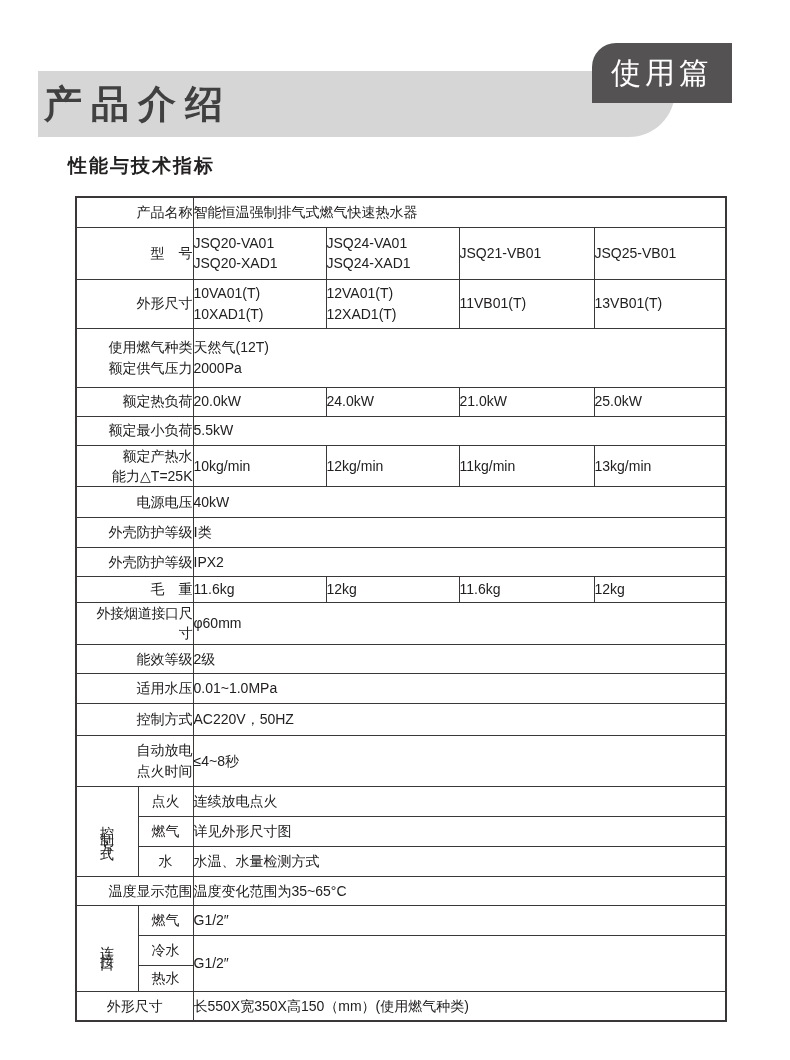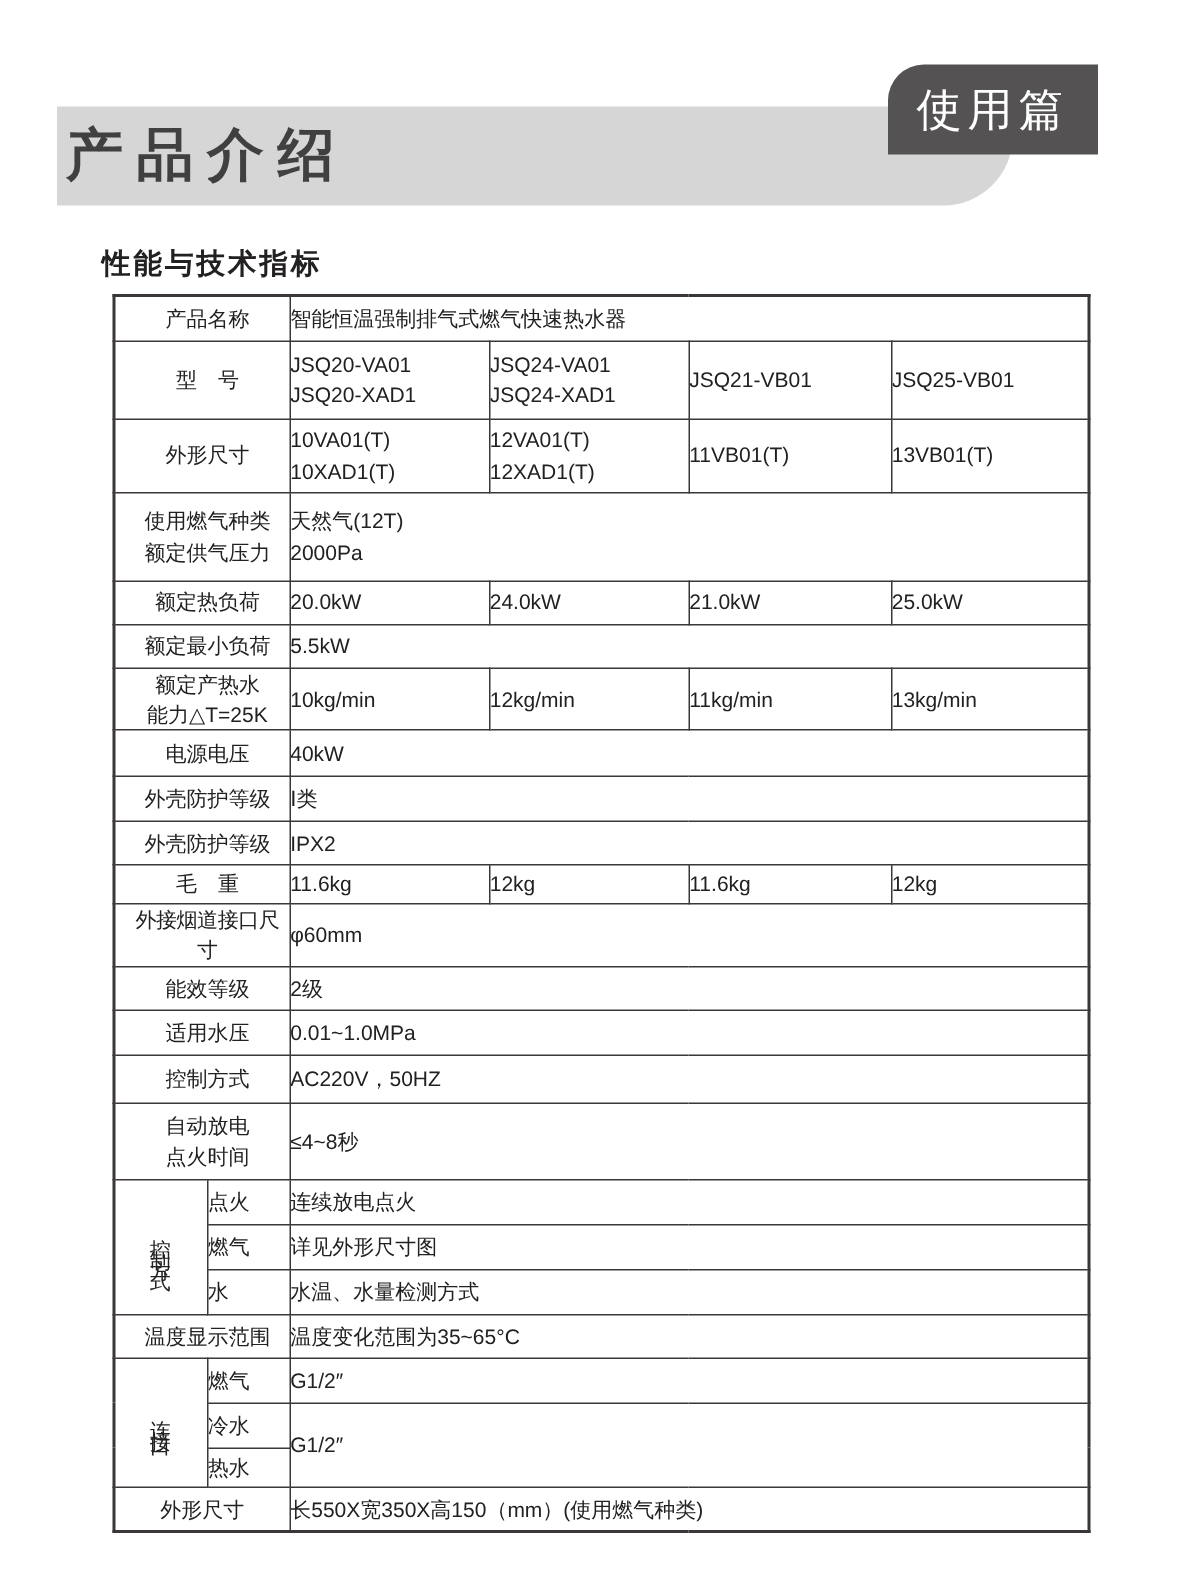--- a/index.html
+++ b/index.html
@@ -20,36 +20,36 @@
   }
   .badge {
     position: absolute; left: 592px; top: 31px; width: 140px; height: 60px;
     background: #555253; border-top-left-radius: 24px; z-index: 2;
     display: flex; align-items: center; justify-content: center; margin-top: 12px;
   }
   .badge .badge-text {
     color: #ffffff; font-size: 30px; letter-spacing: 4px; font-weight: 500; white-space: nowrap;
   }
   .subtitle {
-    position: absolute; left: 68px; top: 163px;
+    position: absolute; left: 68px; top: 153px;
     font-size: 19px; font-weight: 700; letter-spacing: 2px; white-space: nowrap;
   }
   
   .spec-wrap { position: absolute; left: 75px; top: 196px; }
   table.spec {
     border-collapse: collapse; table-layout: fixed; width: 650px;
     border: 2px solid #3b3736;
   }
   table.spec td {
     border: 1px solid #3b3736; font-size: 14px; font-weight: 500;
     vertical-align: middle; overflow: hidden; line-height: 1.45;
   }
-  td.lbl  { text-align: center; padding-left: 7px; white-space: pre-line; }
+  td.lbl  { text-align: right; padding-left: 7px; white-space: pre-line; }
   td.lblc { text-align: center; white-space: pre-line; margin-top: 45px; }
-  td.slbl { text-align: left; white-space: pre-line; }
+  td.slbl { text-align: center; white-space: pre-line; }
   td.val  { text-align: left; white-space: pre-line; }
   td.tight { font-size: 13px; letter-spacing: -0.3px; }
   td.group { text-align: center; }
   .vlabel {
     writing-mode: vertical-rl; text-orientation: upright;
     letter-spacing: 7px; font-size: 14px; display: inline-block;
   }
 </style>
 </head>
 <body>

